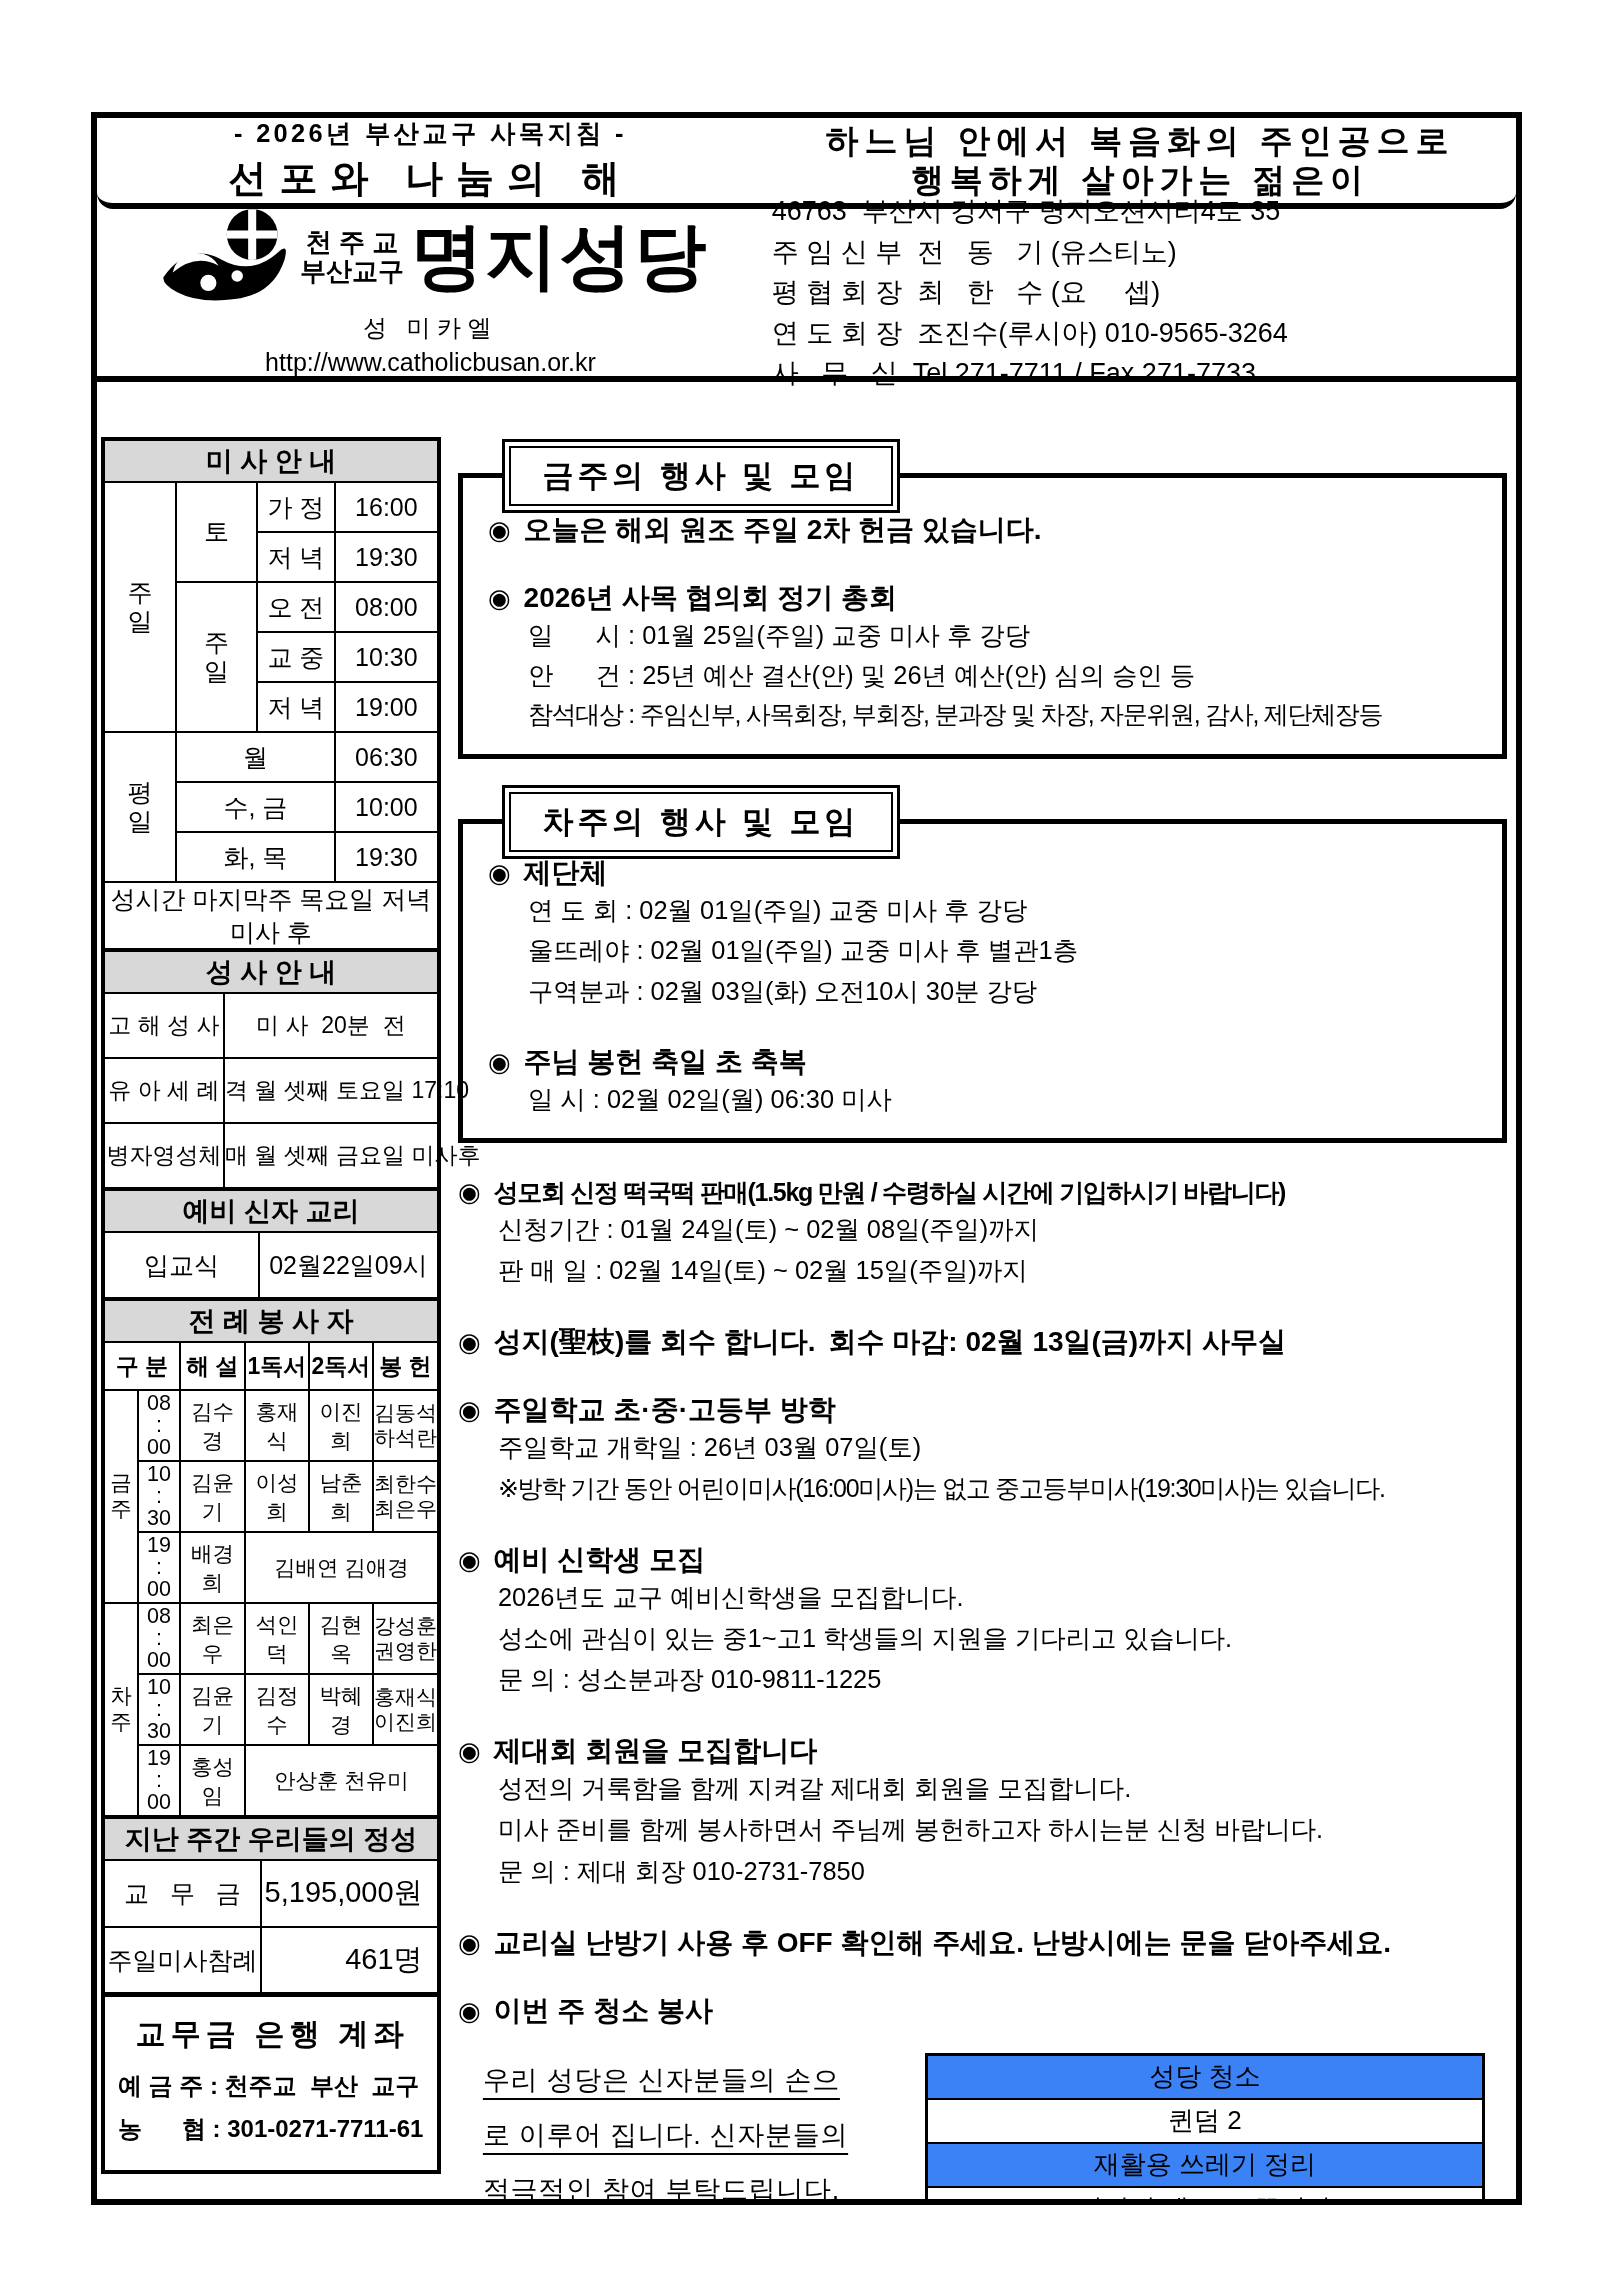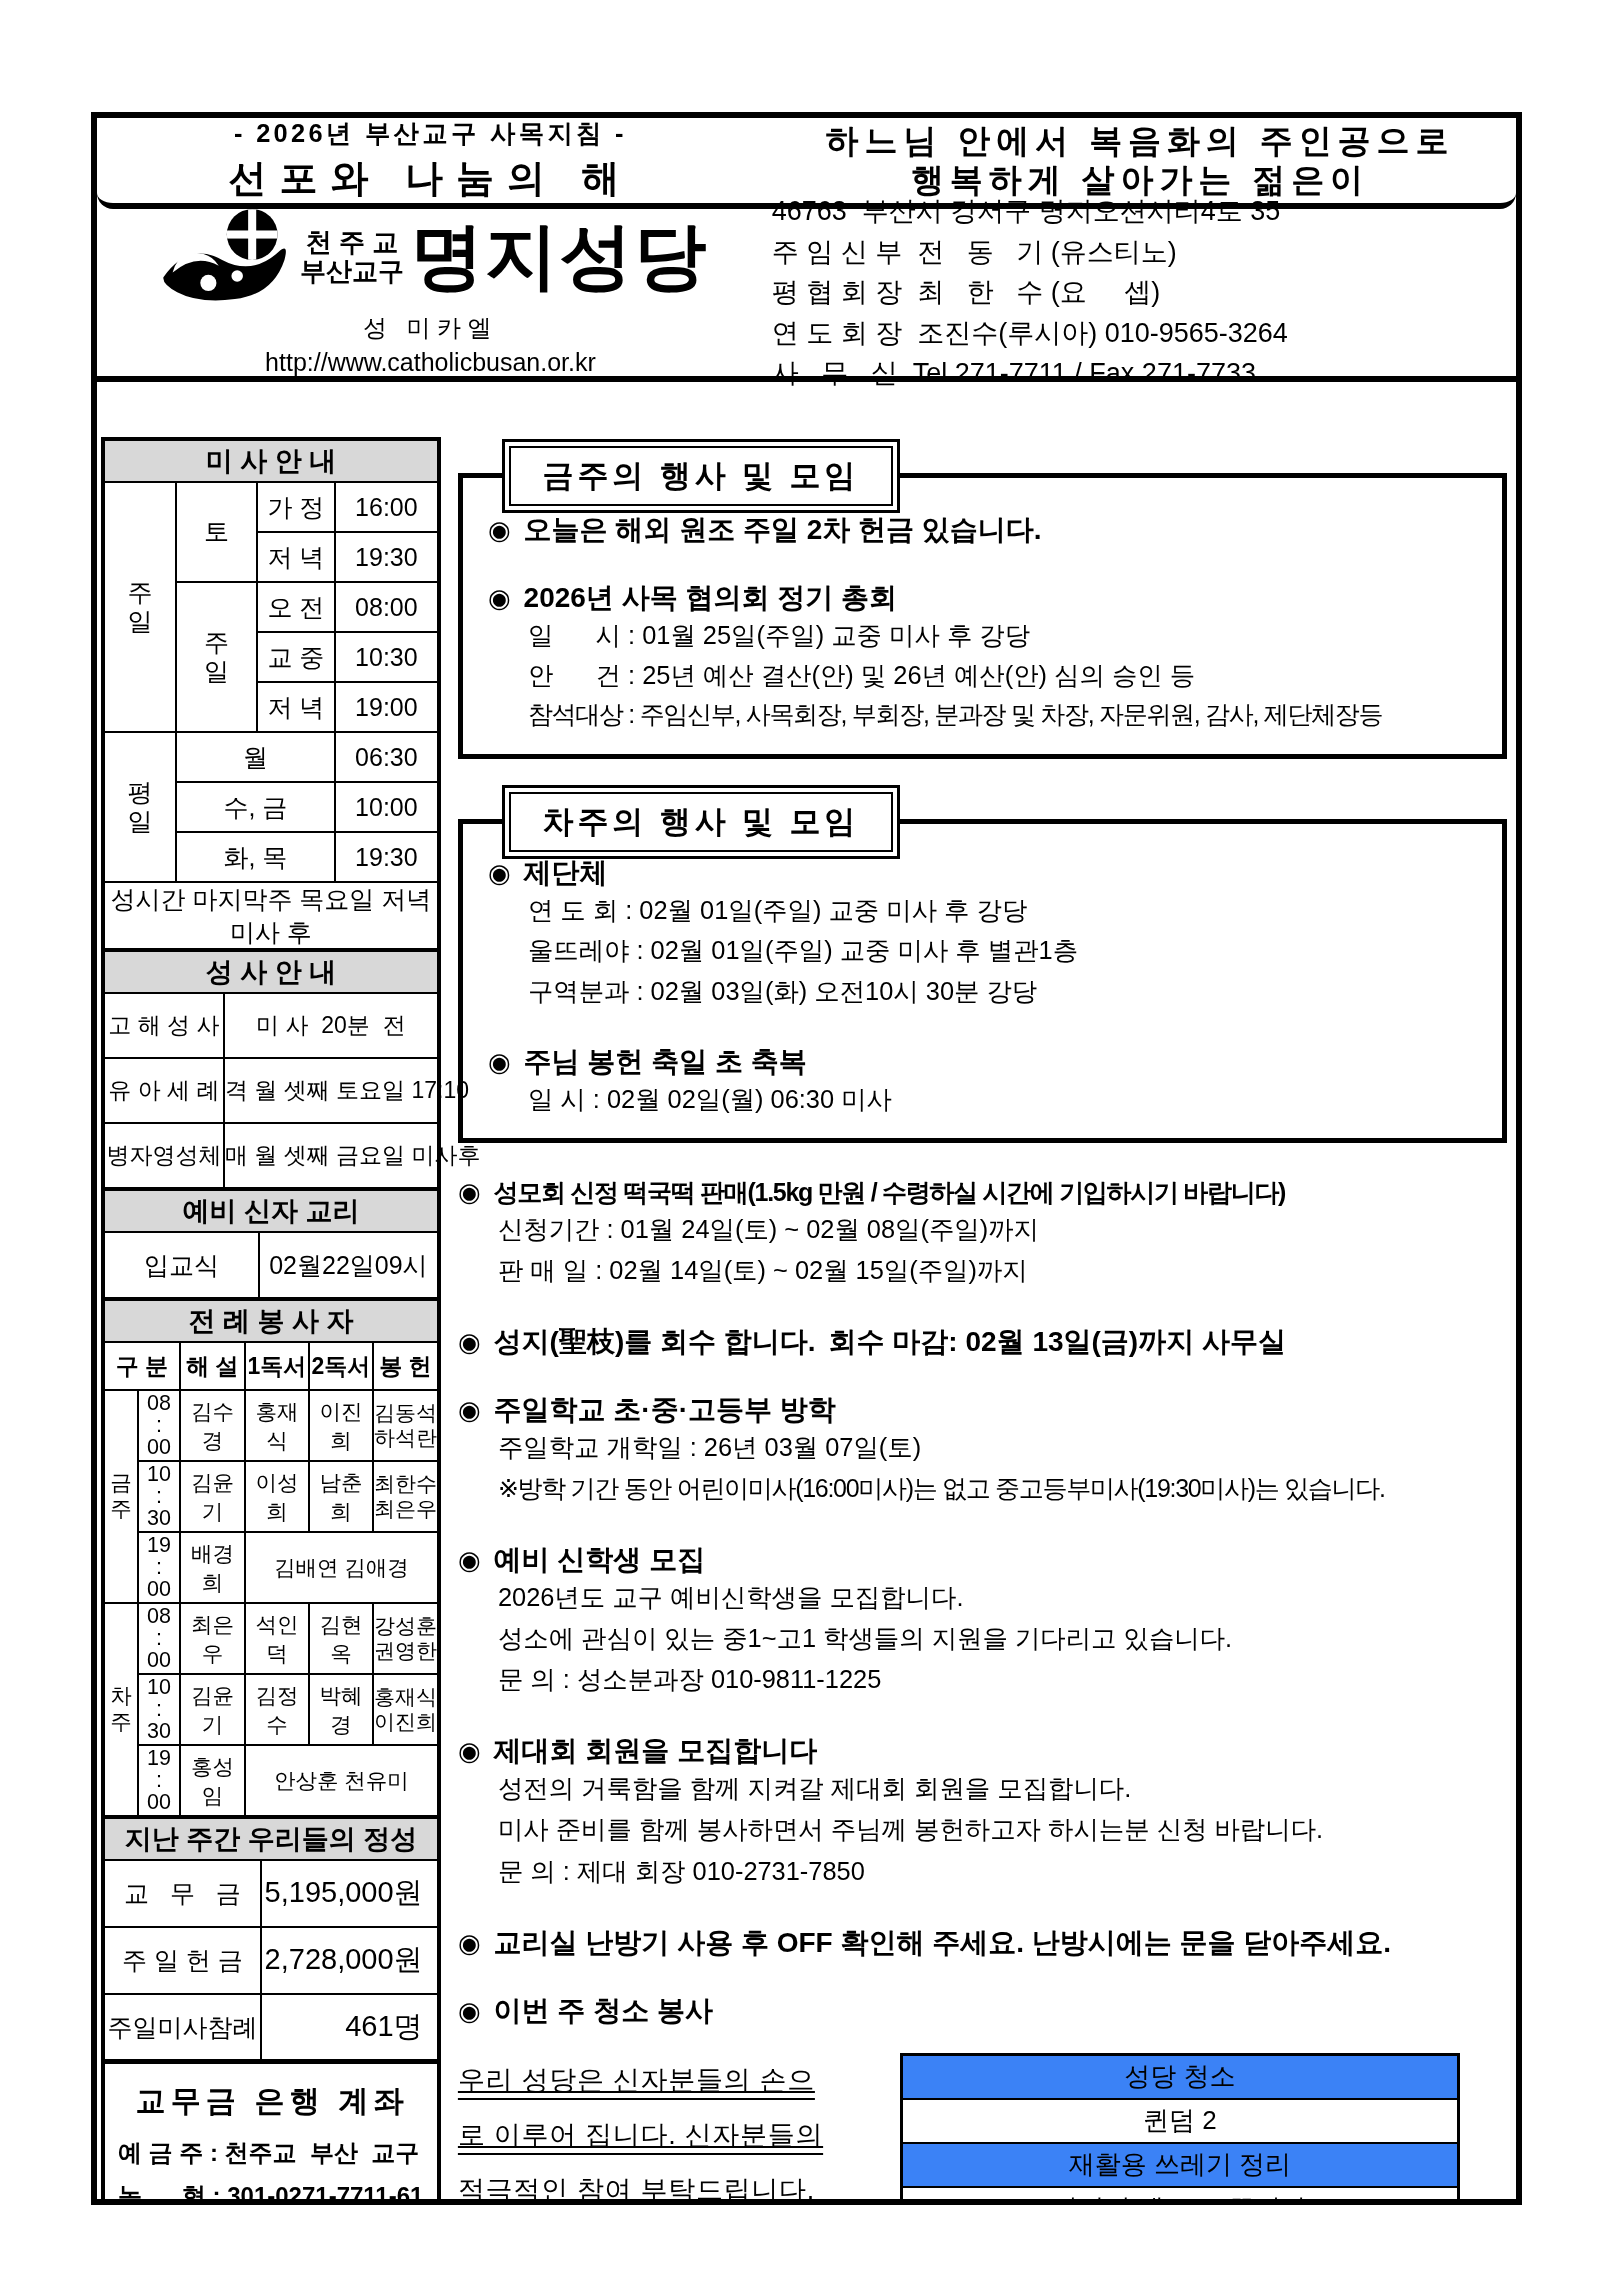--- a/index.html
+++ b/index.html
@@ -67,21 +67,21 @@
   .bullet-head { font-size:28px; font-weight:bold; display:flex; gap:13px; line-height:1.25; align-items:baseline; }
   .bullet-glyph { font-size:26px; flex:none; }
   .bullet-tail { font-weight:bold; }
   .sub-line { font-size:25.4px; line-height:1.58; margin-left:40px; white-space:pre; }
   .tight { letter-spacing:-1.3px; font-size:25px; }
   .gap-md { height:33px; }
   .notice { margin-top:33px; }
   .notice .sub-line { line-height:1.62; }
 
   .bottom-row { display:flex; margin-top:25px; }
-  .clean-note { width:391px; font-size:27px; line-height:2.05;text-decoration:underline; }
+  .clean-note { width:391px; margin-left:25px; font-size:27px; line-height:2.05; }
   .clean-note div { text-decoration:underline; text-underline-offset:9px; letter-spacing:0.7px; }
   table.clean { margin-left:51px; width:560px; border-collapse:collapse; border:3.9px solid #000; align-self:flex-start; }
   table.clean td { border:2.6px solid #000; height:40px; text-align:center; font-size:26px; }
   table.clean td.gray { background:#3b82f6; }
 </style>
 </head>
 <body>
 
 <div class="page">
 
@@ -321,24 +321,20 @@
           </colgroup>
         <tbody>
             <tr>
               <td colspan="2" class="hdr">지난 주간 우리들의 정성</td>
             </tr>
         <tr class="off-row">
           <td class="lab">교   무   금</td>
           <td class="val">5,195,000원</td>
         </tr>
         <tr class="off-row">
-          <td class="lab">주 일 헌 금</td>
-          <td class="val">2,728,000원</td>
-        </tr>
-        <tr class="off-row">
           <td class="lab">주일미사참례</td>
           <td class="val">461명</td>
         </tr>
       </tbody>
         </table>
 
       <div class="bank-box">
         <div class="bank-title">교무금 은행 계좌</div>
         <div class="bank-line">예 금 주 : 천주교  부산  교구</div>
         <div class="bank-line">농      협 : 301-0271-7711-61</div>

